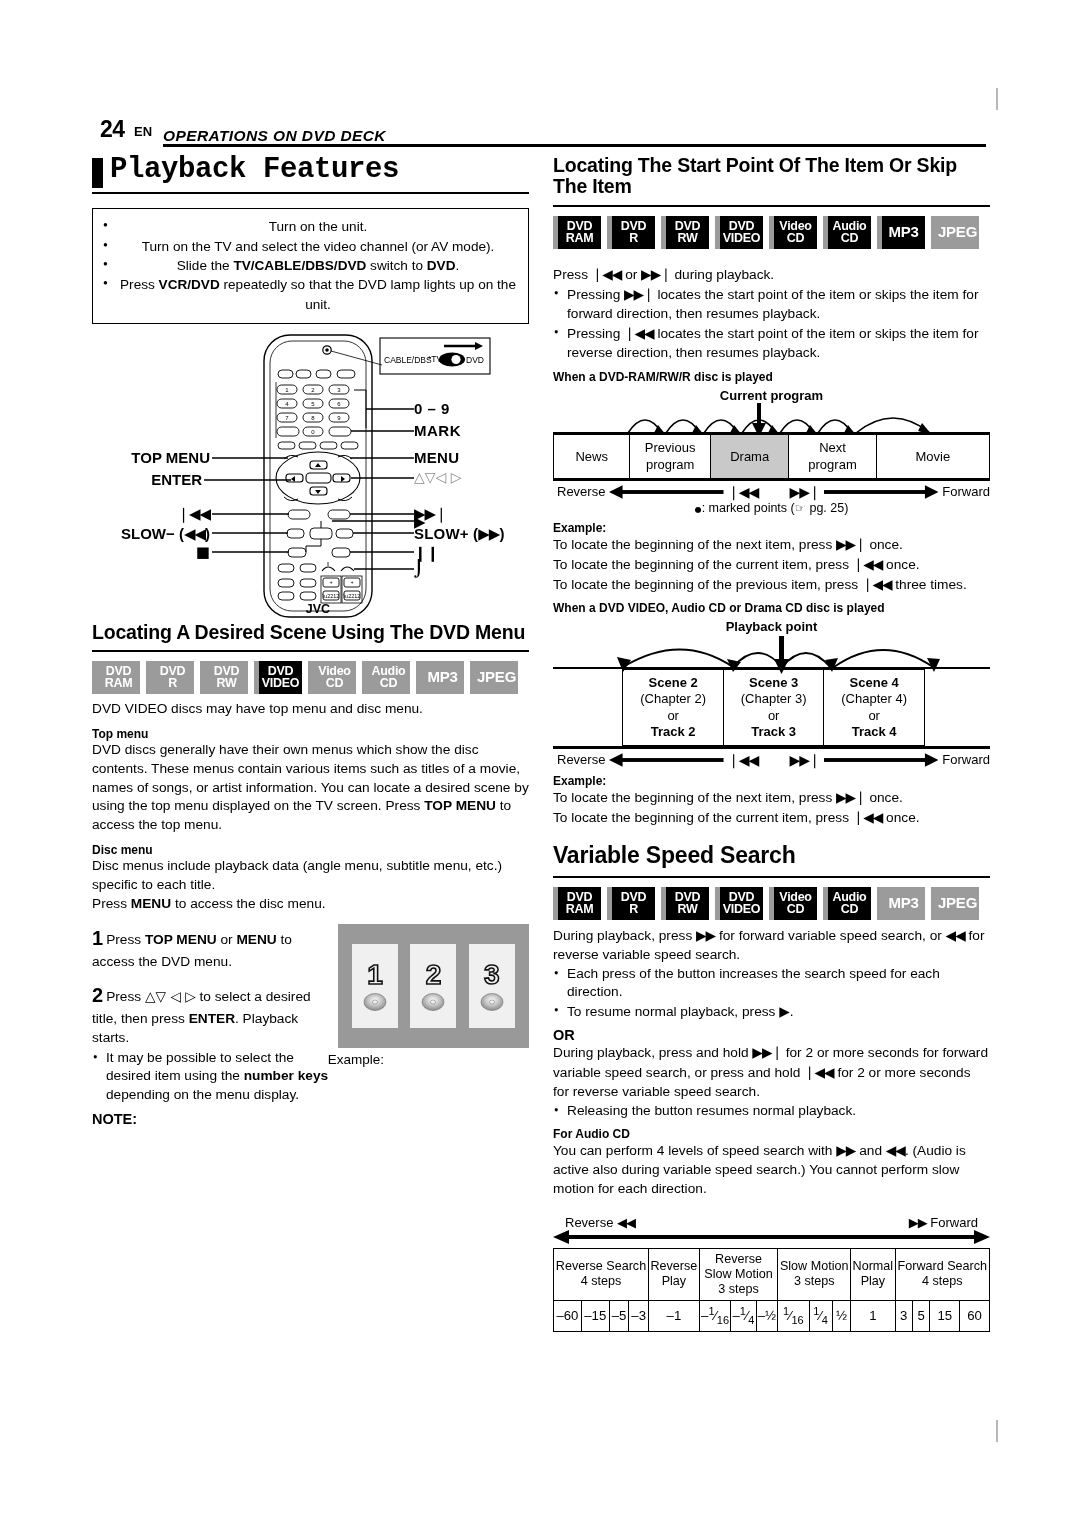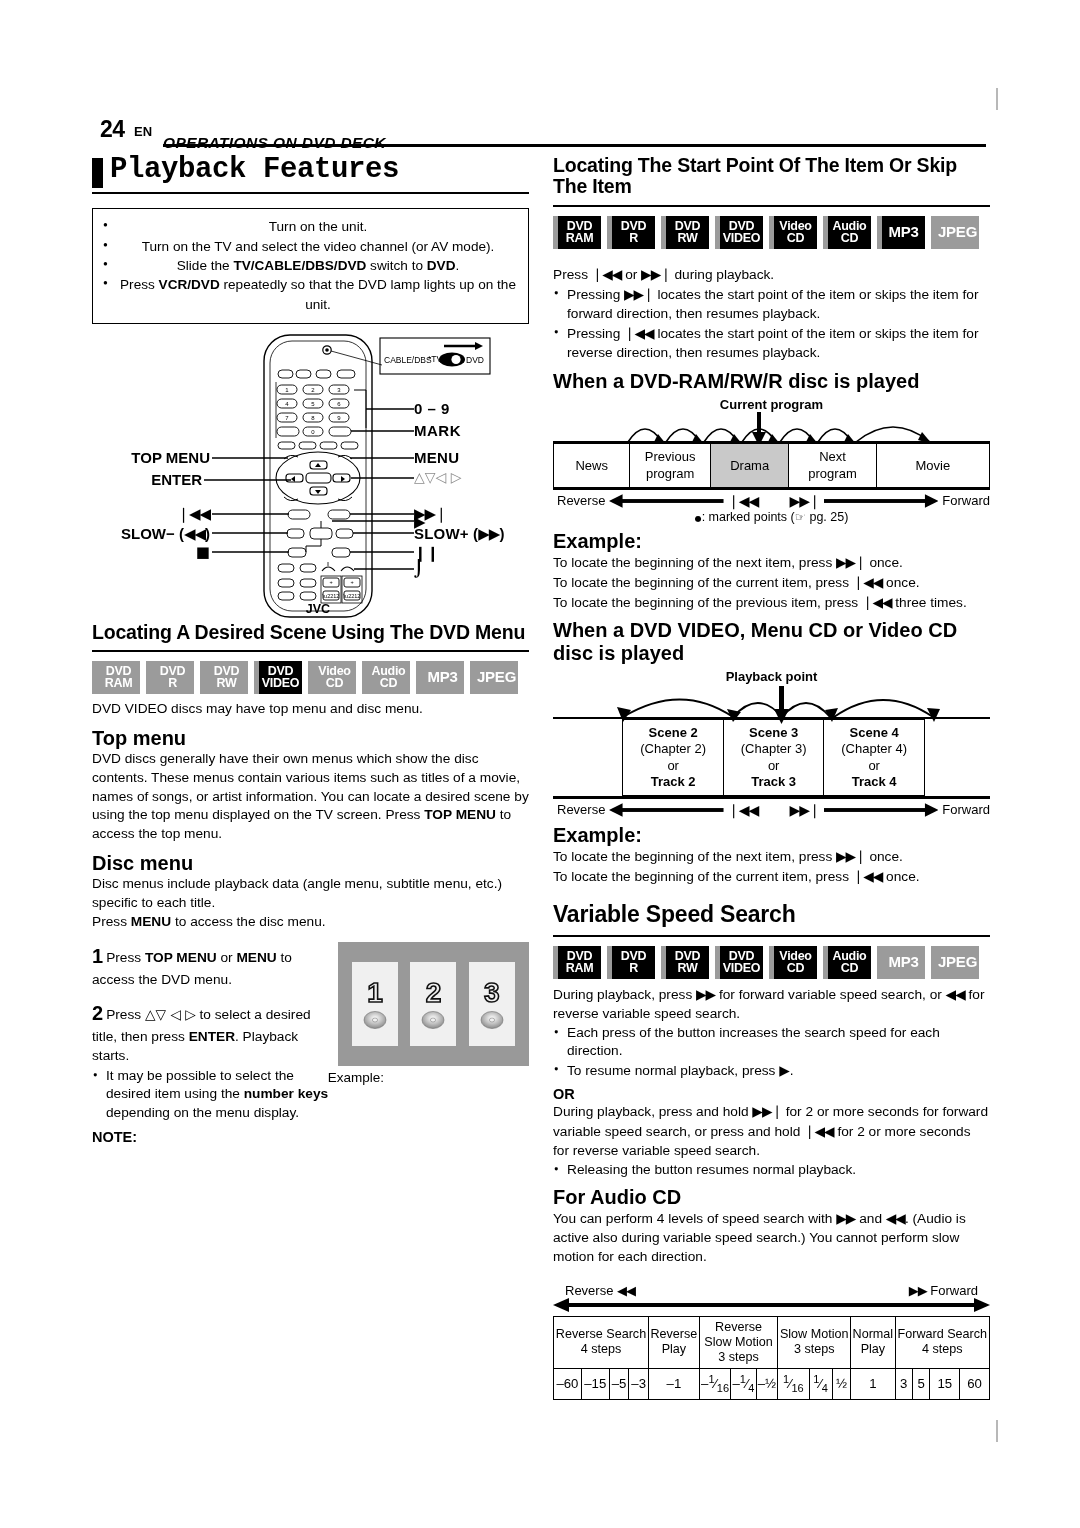--- a/index.html
+++ b/index.html
@@ -17,21 +17,21 @@
   
   .crop { position:absolute; background:#b8b8b8; }
   .crop.t { left:996px; top:88px; width:2px; height:22px; }
   .crop.b { left:996px; top:1420px; width:2px; height:22px; }
 
   
   .hdr { position:absolute; left:100px; top:118px; width:886px; height:30px; }
   .hdr .pgnum { position:absolute; left:0; top:-2px; font-size:23px; font-weight:bold; letter-spacing:-0.5px; }
   .hdr .en { position:absolute; left:34px; top:6px; font-size:13px; font-weight:bold; }
   .hdr .sect {
-    position:absolute; left:63px; top:16px; font-size:15.5px; font-weight:bold;
+    position:absolute; left:63px; top:9px; font-size:15.5px; font-weight:bold;
     font-style:italic; letter-spacing:0.4px;
   }
   .hdr .rule { position:absolute; left:63px; top:26px; width:823px; height:3px; background:#000; }
 
   
   .colL { position:absolute; left:92px; top:155px; width:437px; }
   .colR { position:absolute; left:553px; top:155px; width:437px; }
 
   
   h1.title {
@@ -73,21 +73,21 @@
   .badge.on  { background:#000; }
   .badge.off { background:#9b9b9b; }
   .badge .t1 { font-size:12.5px; }
   .badge .t2 { font-size:12.5px; }
   .badge span { display:block; }
   .badge .big { font-size:15px; letter-spacing:-0.2px; }
 
   
   p.bt { margin:0; font-size:13.7px; line-height:1.38; }
   p.bt + p.bt { margin-top:0; }
-  .sub { font-size:20px; font-weight:bold; margin-top:8px; }
+  .sub { font-size:12px; font-weight:bold; margin-top:8px; }
   .sub.tight { margin-top:6px; }
 
   ul.dots { margin:0; padding:0; list-style:none; }
   ul.dots li { position:relative; padding-left:14px; font-size:13.7px; line-height:1.38; }
   ul.dots li::before { content:"\25CF"; position:absolute; left:1px; top:0; font-size:7.5px; line-height:2.2; }
 
   
   .steps { width:246px; }
   .step { margin-top:10px; font-size:13.7px; line-height:1.4; }
   .step .n { font-size:20px; font-weight:bold; vertical-align:-1px; padding-right:3px; }
@@ -560,21 +560,21 @@
       <div style="text-align:center;font-size:12.5px;margin-top:0px;">
         <span class="sym" style="font-size:8px;">●</span>: marked points (<span class="sym">☞</span> pg. 25)
       </div>
     </div>
 
     <div class="sub tight">Example:</div>
     <p class="bt">To locate the beginning of the next item, press <span class="sym mono-sym">▶▶❘</span> once.</p>
     <p class="bt">To locate the beginning of the current item, press <span class="sym mono-sym">❘◀◀</span> once.</p>
     <p class="bt">To locate the beginning of the previous item, press <span class="sym mono-sym">❘◀◀</span> three times.</p>
 
-    <div class="sub tight">When a DVD VIDEO, Menu CD or Video CD disc is played</div>
+    <div class="sub tight">When a DVD VIDEO, Audio CD or Drama CD disc is played</div>
 
     <div class="diagram">
       <div class="dg-cap">Playback point</div>
       <svg width="437" height="40" viewBox="0 0 437 40">
         <g stroke="#000" fill="none" stroke-width="1.8">
           <path d="M70 33 Q128 -2 180 33"></path>
           <path d="M180 33 Q205 5 229 33"></path>
           <path d="M229 33 Q253 5 277 33"></path>
           <path d="M281 33 Q330 -1 380 33"></path>
         </g>

